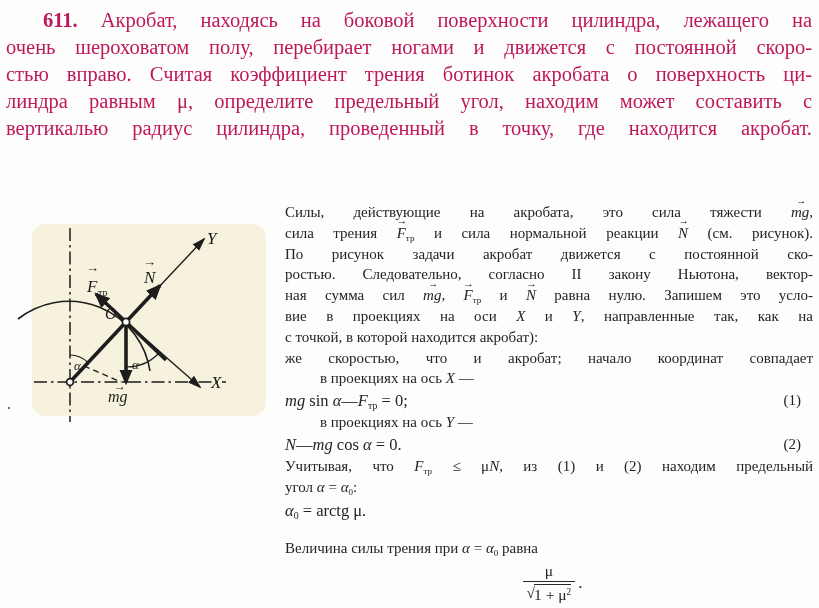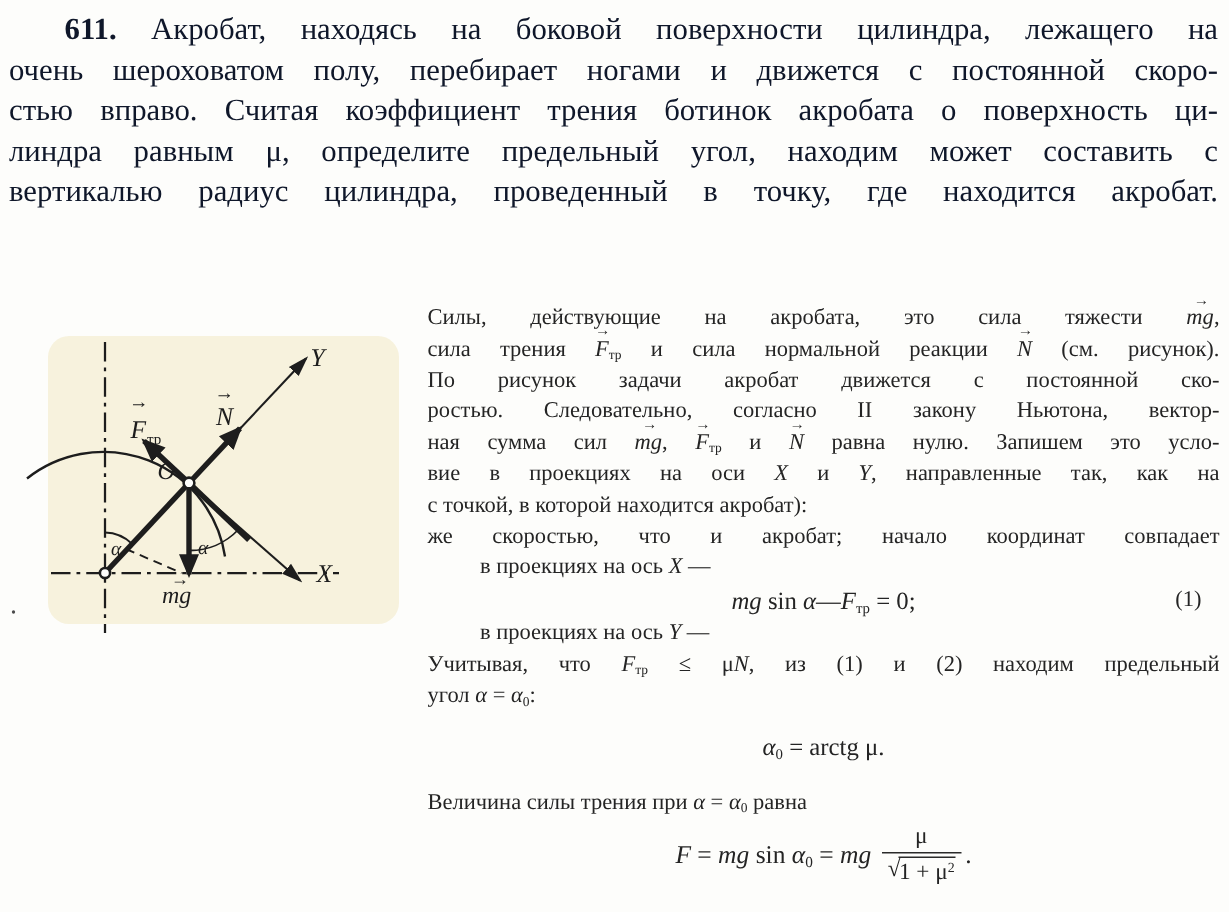--- a/index.html
+++ b/index.html
@@ -1,37 +1,37 @@
 <!DOCTYPE html>
 <html><head>
 <meta charset="utf-8">
 <style>
   html,body{margin:0;padding:0;}
   body{width:819px;height:608px;overflow:hidden;background:#fdfdfb;
        font-family:"Liberation Serif", serif;color:#1c1c1c;position:relative;}
   .page{position:absolute;inset:0;}
 
   
-  .problem{position:absolute;left:6px;top:7px;width:806px;font-size:20.5px;font-weight:500;color:#0f172a;}
+  .problem{position:absolute;left:6px;top:7px;width:806px;font-size:20.5px;font-weight:500;color:#be185d;}
   .jline{height:27px;line-height:27px;text-align:justify;text-align-last:justify;white-space:nowrap;}
   .jline.first{text-indent:37px;}
   .jline.last{text-align-last:left;white-space:normal;}
   .pnum{font-weight:700;}
 
   
   .figure{position:absolute;left:4px;top:190px;width:272px;height:246px;}
   .flabel{font-family:"Liberation Serif",serif;font-style:italic;fill:#1d1d1d;}
   .fsub{font-family:"Liberation Serif",serif;fill:#1d1d1d;}
 
   
   .solution{position:absolute;left:285px;top:202px;width:528px;font-size:15px;color:#242424;}
   .sline{height:20.8px;line-height:20.8px;text-align:justify;text-align-last:justify;white-space:nowrap;}
   .sline.end{text-align-last:left;white-space:normal;}
   .proj{height:21px;line-height:21px;text-indent:35px;}
-  .eq{position:relative;height:23px;line-height:23px;text-align:center;font-size:16.5px;}
+  .eq{position:relative;height:23px;line-height:23px;text-align:left;font-size:16.5px;}
   .eqnum{position:absolute;right:12px;top:0;font-size:15px;font-style:normal;}
   .eq4{height:46px;display:flex;justify-content:center;align-items:center;font-size:17px;}
   .frac{display:inline-flex;flex-direction:column;align-items:center;margin:0 3px 0 7px;}
   .fnum{line-height:1;padding:0 16px 3px;font-size:15.5px;}
   .fden{border-top:1.4px solid #2a2a2a;padding:2px 4px 0;line-height:1.1;font-size:15.5px;display:flex;align-items:flex-start;}
   .rad{font-style:normal;}
   .radbody{border-top:1.2px solid #2a2a2a;padding-top:0.5px;margin-left:-1px;}
 
   
   .tk-i{font-style:italic;}
@@ -119,30 +119,33 @@
     <div class="sline end"><span>с точкой, в которой находится акробат):</span></div>
     <div class="sline"><span>же скоростью, что и акробат; начало координат совпадает</span></div>
 
     <div class="proj">в проекциях на ось <span class="tk-i">X</span> —</div>
     <div class="eq">
       <span class="eqbody"><span class="tk-i">mg</span> sin <span class="tk-i">α</span>—<span class="tk-i">F</span><span class="tk-s">тр</span> = 0;</span>
       <span class="eqnum">(1)</span>
     </div>
 
     <div class="proj">в проекциях на ось <span class="tk-i">Y</span> —</div>
+    <div class="eq">
+      <span class="eqbody"><span class="tk-i">N</span>—<span class="tk-i">mg</span> cos <span class="tk-i">α</span> = 0.</span>
+      <span class="eqnum">(2)</span>
+    </div>
 
     <div class="sline"><span>Учитывая, что <span class="tk-i">F</span><span class="tk-s">тр</span> ≤ μ<span class="tk-i">N</span>, из (1) и (2) находим предельный</span></div>
     <div class="sline end"><span>угол <span class="tk-i">α</span> = <span class="tk-i">α</span><span class="tk-s">0</span>:</span></div>
 
-    <div class="eq" style="height:26px;line-height:26px;margin-top:10px;"><span class="tk-i">α</span><span class="tk-s">0</span> = arctg μ.</div>
+    <div class="eq" style="height:26px;line-height:26px;"><span class="tk-i">α</span><span class="tk-s">0</span> = arctg μ.</div>
 
     <div class="sline end" style="height:24px;line-height:24px;margin-top:12px;"><span>Величина силы трения при <span class="tk-i">α</span> = <span class="tk-i">α</span><span class="tk-s">0</span> равна</span></div>
 
     <div class="eq4">
-      <span><span class="tk-i">F</span> = <span class="tk-i">mg</span> sin <span class="tk-i">α</span><span class="tk-s">0</span> = <span class="tk-i">mg</span></span>
       <span class="frac">
         <span class="fnum">μ</span>
         <span class="fden">
           <span class="rad">√</span>
           <span class="radbody">1 + μ<span class="tk-sup">2</span></span>
         </span>
       </span>
       <span>.</span>
     </div>
   </div>

